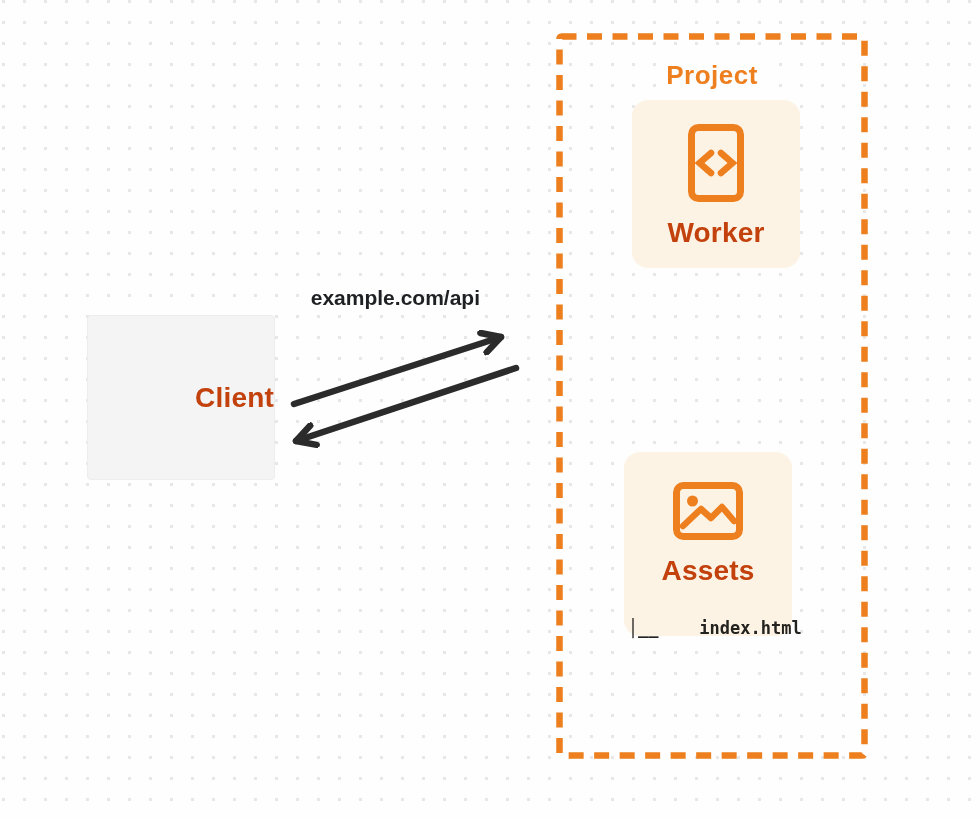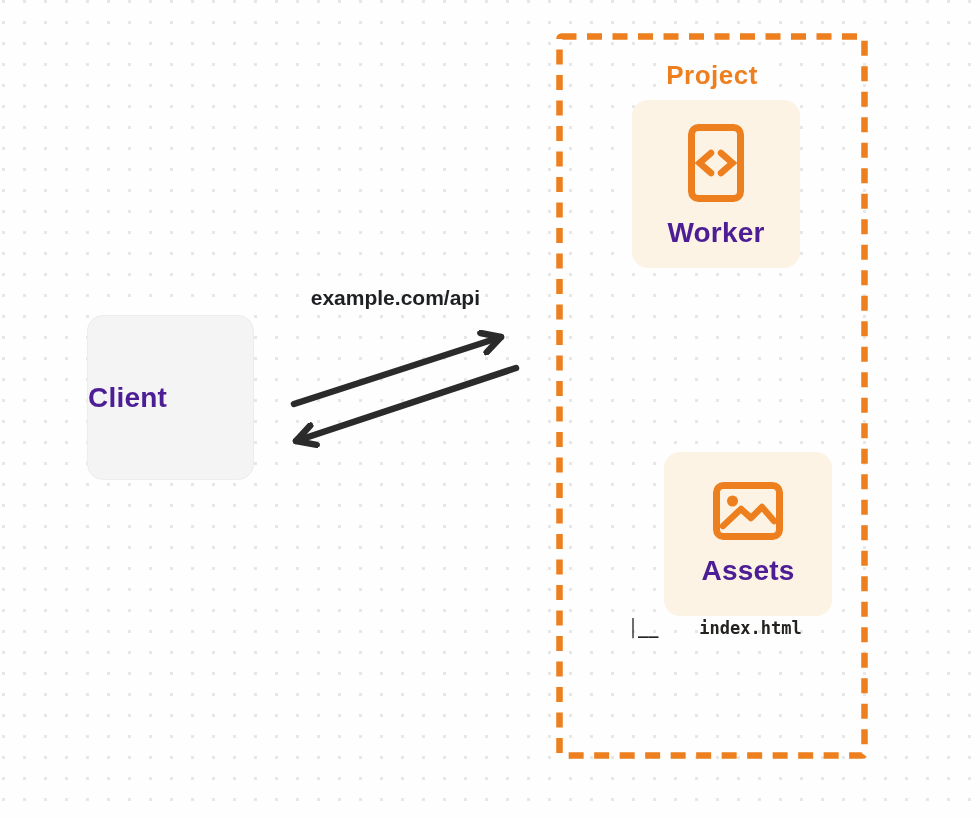--- a/index.html
+++ b/index.html
@@ -12,31 +12,31 @@
     background-image: radial-gradient(circle, #E7E7E7 1.9px, rgba(0,0,0,0) 2px);
     background-size: 21px 21px;
     background-position: 14px 12px;
     font-family: "Liberation Sans", sans-serif;
   }
 
   
   .client-box {
     position: absolute;
     left: 87px; top: 315px;
-    width: 167px; height: 165px;
+    width: 188px; height: 165px;
     background: #F4F4F5;
     border: 1px solid #EDEDEE;
-    border-radius: 16px;
-    display: flex; align-items: center; justify-content: flex-start;
+    border-radius: 4px;
+    display: flex; align-items: center; justify-content: flex-end;
     box-sizing: border-box;
   }
   .node-label {
     font-size: 28px;
     font-weight: 700;
-    color: #4c1d95;
+    color: #c2410c;
     letter-spacing: 0.2px;
   }
 
   
   .request-url {
     position: absolute;
     left: 300px; top: 286px;
     width: 180px;
     text-align: right;
     font-size: 21px;
@@ -76,21 +76,21 @@
   .card {
     position: absolute;
     background: #FCF3E4;
     border-radius: 16px;
     display: flex;
     flex-direction: column;
     align-items: center;
     box-sizing: border-box;
   }
   .worker-card { left: 632px; top: 100px; width: 168px; height: 168px; }
-  .assets-card { left: 664px; top: 452px; width: 168px; height: 164px; }
+  .assets-card { left: 624px; top: 452px; width: 168px; height: 184px; }
   .worker-card .icon { margin-top: 24px; }
   .assets-card .icon { margin-top: 30px; }
   .card .node-label { margin-top: 15px; }
 
   
   .file-tree {
     position: absolute;
     left: 597px; top: 618px;
     margin: 0;
     font-family: "DejaVu Sans Mono", monospace;

